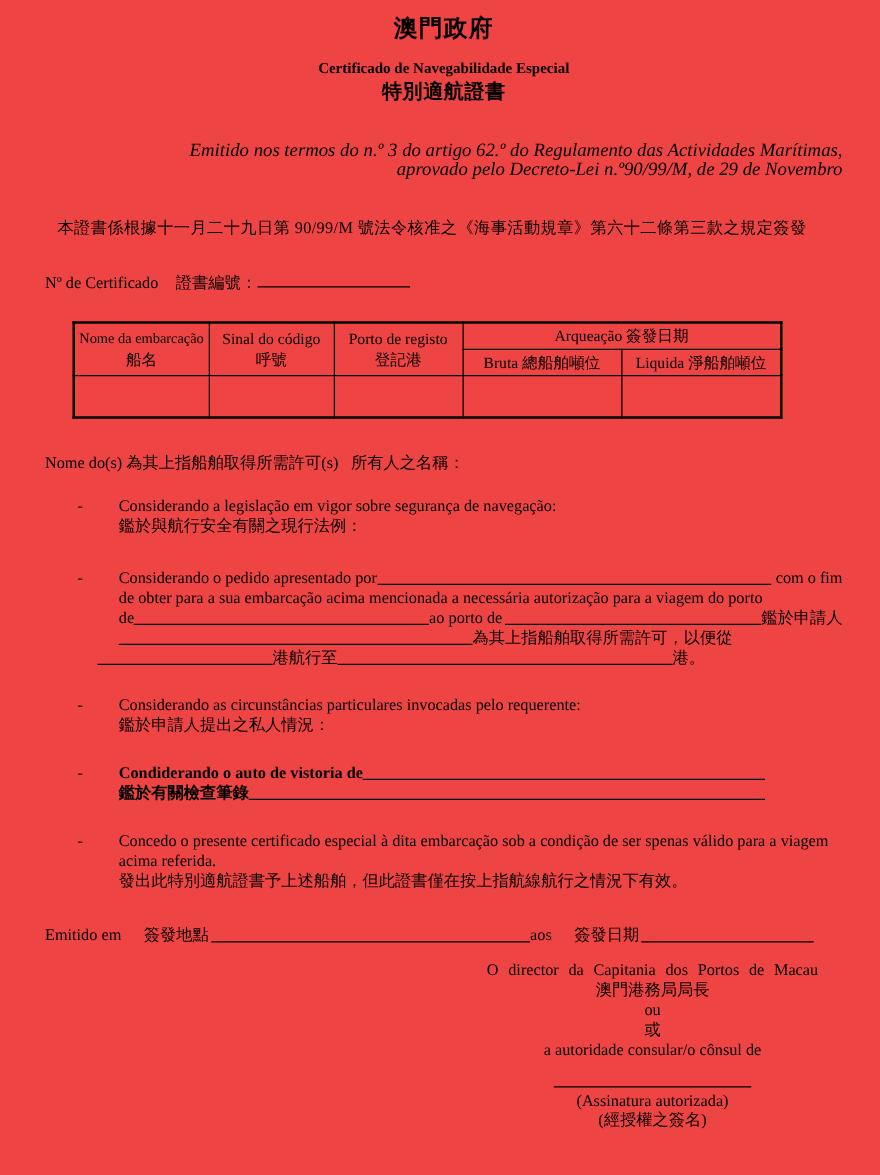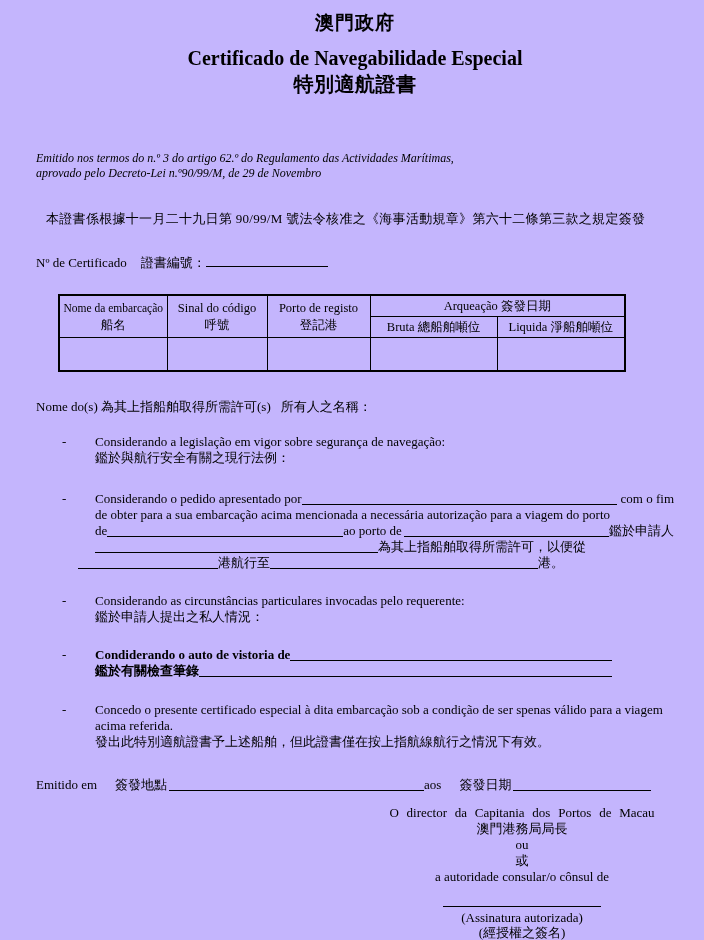--- a/index.html
+++ b/index.html
@@ -1,25 +1,25 @@
 <!DOCTYPE html>
 <html><head>
 <meta charset="utf-8">
 <style>
   html,body{margin:0;padding:0;background:#fff;}
   .page{
-    width:704px;height:940px;box-sizing:border-box;background:#c4b5fd;color:#000;
+    width:704px;height:940px;box-sizing:border-box;background:#ef4444;color:#000;
     font-family:"Liberation Serif", serif;font-size:13px;
     padding:6px 30px 0 36px;overflow:hidden;position:relative;
   }
   .center{text-align:center;}
   .gov-title{font-size:19px;font-weight:bold;margin-top:4px;letter-spacing:1px;}
-  .cert-title-pt{font-size:20px;font-weight:bold;margin-top:11px;}
-  .cert-title-zh{font-size:20px;font-weight:bold;margin-top:1px;letter-spacing:0.5px;}
-  .legal{margin-top:53px;font-style:italic;font-size:12px;line-height:15px;text-align:left;}
+  .cert-title-pt{font-size:12px;font-weight:bold;margin-top:11px;}
+  .cert-title-zh{font-size:16px;font-weight:bold;margin-top:1px;letter-spacing:0.5px;}
+  .legal{margin-top:30px;font-style:italic;font-size:15px;line-height:15px;text-align:right;}
   .law-zh{margin-top:29px;font-size:13px;white-space:nowrap;padding-left:10px;letter-spacing:0.3px;}
   .cert-no{margin-top:26px;}
   .cert-no .zh{margin-left:14px;}
   .bl{display:inline-block;border-bottom:1px solid #000;height:12px;vertical-align:baseline;}
   
   table.vessel{border-collapse:collapse;margin:22px 0 0 22px;table-layout:fixed;width:566px;border:2px solid #000;}
   table.vessel th,table.vessel td{border:1px solid #000;font-weight:normal;text-align:center;padding:0 2px;}
   table.vessel th{font-size:12.5px;line-height:17px;height:20px;}
   table.vessel th.dbl{height:40px;}
   table.vessel td{height:32px;}

